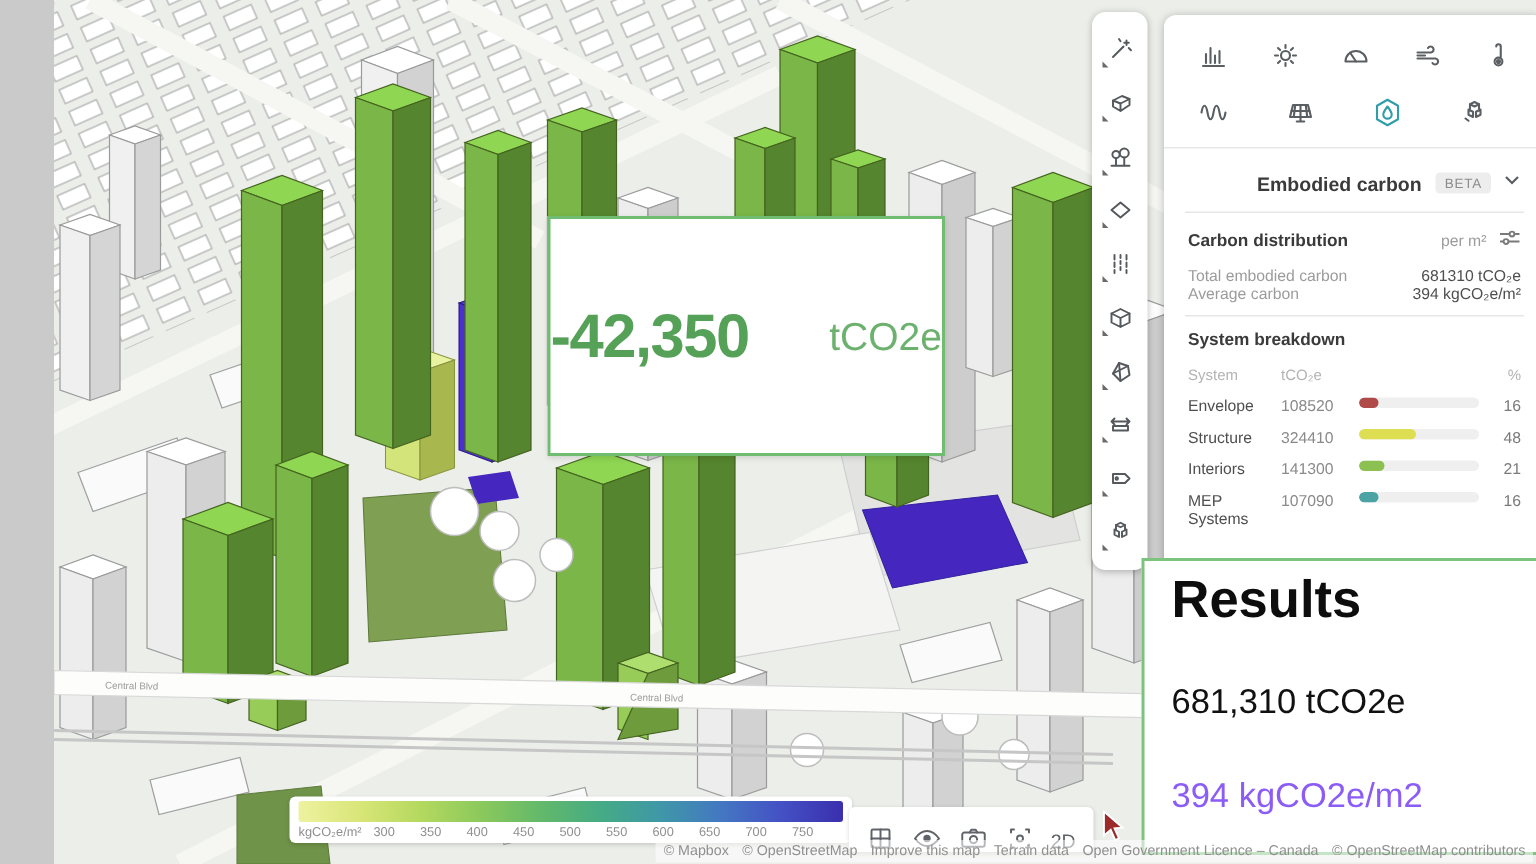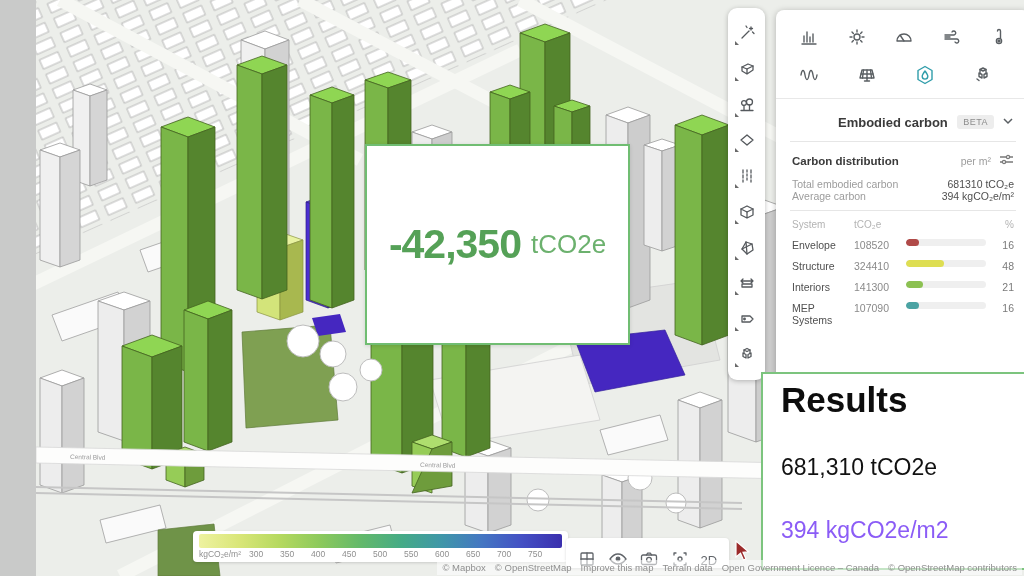--- a/index.html
+++ b/index.html
@@ -54,23 +54,23 @@
   .sb-row { display:flex; align-items:flex-start; margin:9px 0; font-size:10.5px; }
   .sb-name { width:62px; color:#4f4f4f; line-height:1.15; }
   .sb-val { width:52px; color:#8a8a8a; }
   .bar-track { width:80px; height:7px; background:#efefef; border-radius:4px;
     margin-right:10px; overflow:hidden; }
   .bar-fill { height:7px; border-radius:4px; }
   .sb-row:nth-of-type(2) .bar-fill { border-right:2px solid #8f8f35; }
   .sb-pct { margin-left:auto; color:#7a7a7a; }
 
   
-  .center-card { position:absolute; left:365px; top:144px; width:265px; height:201px;
+  .center-card { position:absolute; left:365px; top:144px; width:265px; height:160px;
     background:#fff; border:2px solid #70bd72; z-index:10; display:flex;
-    align-items:center; justify-content:center; box-shadow:0 1px 4px rgba(0,0,0,.12); }
+    align-items:center; justify-content:space-between; box-shadow:0 1px 4px rgba(0,0,0,.12); }
   .cc-value { font-size:41px; font-weight:bold; color:#55a157; letter-spacing:-1px; }
   .cc-unit { font-size:26px; color:#6cb16e; margin-left:10px; }
 
   
   .results-box { position:absolute; left:745px; top:372px; width:276px; height:198px;
     background:#fff; border:2px solid #7cc47e; z-index:30; padding:6px 0 0 18px;margin-left:16px; }
   .rb-title { font-size:35px; font-weight:800; color:#0d0d0d; }
   .rb-line1 { font-size:23px; color:#111; margin-top:34px; }
   .rb-line2 { font-size:23px; color:#8b5cf6; margin-top:36px; }
 
@@ -465,20 +465,21 @@
       </div>
       <div class="stat-row">
         <span class="stat-label">Total embodied carbon</span>
         <span class="stat-value">681310 tCO₂e</span>
       </div>
       <div class="stat-row">
         <span class="stat-label">Average carbon</span>
         <span class="stat-value">394 kgCO₂e/m²</span>
       </div>
       <div class="divider"></div>
+      <div class="section-title">System breakdown</div>
       <div class="sb-head">
         <span class="h-sys">System</span>
         <span class="h-val">tCO₂e</span>
         <span class="h-pct">%</span>
       </div>
       <div class="sb-row">
         <span class="sb-name">Envelope</span>
         <span class="sb-val">108520</span>
         <span class="bar-track">
             <span class="bar-fill" style="display: block; width: 16%; background: rgb(176, 74, 72);"></span>

